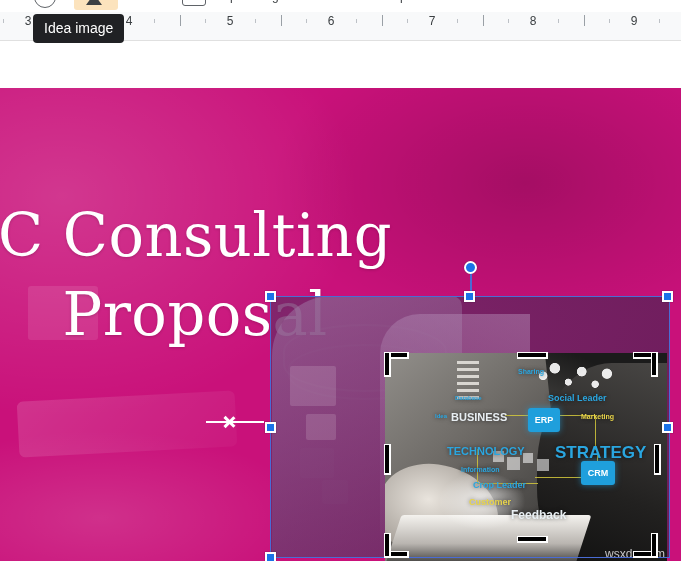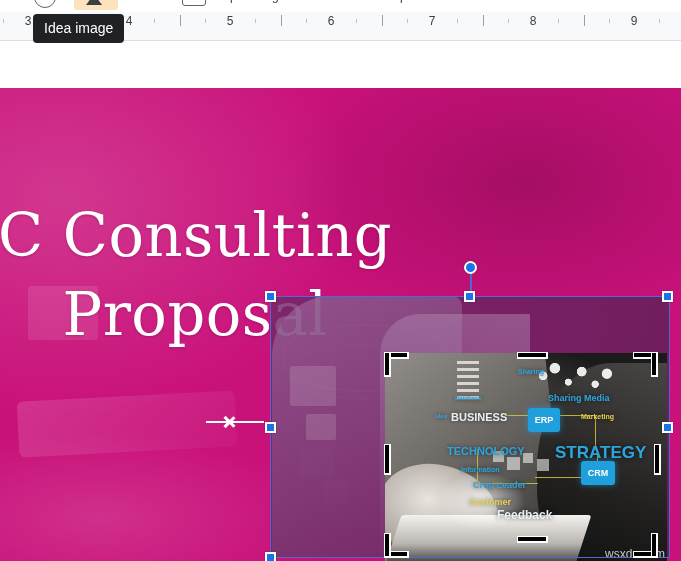--- a/index.html
+++ b/index.html
@@ -331,28 +331,28 @@
 
   <div class="sq-cluster" style="left:108px;top:98px;width:11px;height:11px;"></div>
   <div class="sq-cluster" style="left:122px;top:104px;width:13px;height:13px;"></div>
   <div class="sq-cluster" style="left:138px;top:100px;width:10px;height:10px;"></div>
   <div class="sq-cluster" style="left:152px;top:106px;width:12px;height:12px;"></div>
 
   <div id="photo-labels">
       <div class="lbl white" style="left: 66px; top: 58px; font-size: 11px;">BUSINESS</div>
       <div class="lbl" style="left: 148px; top: 90px; font-size: 17px; margin-left: 22px;">STRATEGY</div>
       <div class="lbl" style="left: 62px; top: 92px; font-size: 11px;">TECHNOLOGY</div>
-      <div class="lbl" style="left: 163px; top: 40px; font-size: 9px;">Sharing Media</div>
+      <div class="lbl" style="left: 163px; top: 40px; font-size: 9px;">Social Leader</div>
       <div class="lbl yellow" style="left: 196px; top: 60px; font-size: 7px;">Marketing</div>
       <div class="lbl" style="left: 133px; top: 15px; font-size: 7px;">Sharing</div>
       <div class="lbl" style="left: 70px; top: 42px; font-size: 6px;">Database</div>
       <div class="lbl" style="left: 76px; top: 113px; font-size: 7px;">Information</div>
       <div class="lbl" style="left: 88px; top: 127px; font-size: 9px;">Crop Leader</div>
       <div class="lbl yellow" style="left: 84px; top: 144px; font-size: 9px;">Customer</div>
-      <div class="lbl white" style="left: 112px; top: 155px; font-size: 12px;">Feedback</div>
+      <div class="lbl white" style="left: 126px; top: 155px; font-size: 12px;">Feedback</div>
       <div class="lbl" style="left: 50px; top: 60px; font-size: 6px;">Idea</div>
     </div>
   <div id="photo-puzzles">
       <div class="puzzle" style="left: 143px; top: 55px; width: 32px; height: 24px; line-height: 24px; font-size: 9px;">ERP</div>
       <div class="puzzle" style="left: 196px; top: 108px; width: 34px; height: 24px; line-height: 24px; font-size: 9px;">CRM</div>
     </div>
 
   <div class="wm">wsxdn.com</div>
 </div>
 

